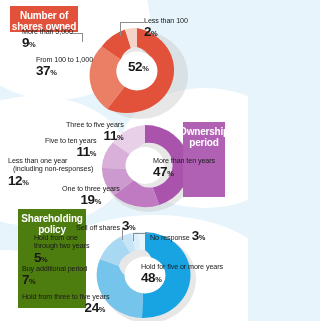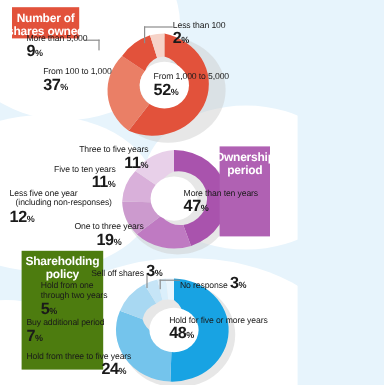--- a/index.html
+++ b/index.html
@@ -95,35 +95,34 @@
     <path d="M 57 6 A 47 43 0 1 1 27.2 87.0 L 44.5 64.7 A 20 19 0 1 0 57 25 Z" fill="#e2523b"></path>
 
     <path d="M 27.2 87.0 A 47 43 0 0 1 21.7 24.6 L 40.8 37.4 A 20 19 0 0 0 44.5 64.7 Z" fill="#ea7f66"></path>
 
     <path d="M 21.7 24.6 A 47 43 0 0 1 45.0 7.4 L 50.9 26.1 A 20 19 0 0 0 40.8 37.4 Z" fill="#e2523b"></path>
 
     <path d="M 45.0 7.4 A 47 43 0 0 1 57 6 L 57 25 A 20 19 0 0 0 50.9 26.1 Z" fill="#f6d3c8"></path>
     <ellipse cx="57" cy="49" rx="20.5" ry="19.5" fill="#ffffff"></ellipse>
   </svg>
 
-  <div class="titlebox" id="title-shares" style="left:10px; top:6px; width:56px; height:26px;">
+  <div class="titlebox" id="title-shares" style="left:10px; top:6px; width:68px; height:26px;">
     <span>Number of</span>
     <span>shares owned</span>
   </div>
 
   <div class="leader" style="left:120px; top:22px; width:1px; height:14px;"></div>
   <div class="leader" style="left:120px; top:22px; width:24px; height:1px;"></div>
 
   <div class="lbl" style="left:144px; top:17px;">
     <span>Less than 100</span>
     <span class="num-line"><span class="pct">2</span><span class="sym">%</span></span>
   </div>
 
   <div class="lbl" style="left:128px; top:60px;">
-    <span>From 1,000 to 5,000</span>
     <span class="num-line"><span class="pct">52</span><span class="sym">%</span></span>
   </div>
 
   <div class="lbl" style="left:36px; top:56px;">
     <span>From 100 to 1,000</span>
     <span class="num-line"><span class="pct">37</span><span class="sym">%</span></span>
   </div>
 
   <div class="leader" style="left:82px; top:33px; width:1px; height:9px;"></div>
   <div class="leader" style="left:70px; top:33px; width:13px; height:1px;"></div>
@@ -157,21 +156,21 @@
     <span>Three to five years</span>
     <span class="num-line" style="text-align:right;"><span class="pct">11</span><span class="sym">%</span></span>
   </div>
 
   <div class="lbl" style="left:45px; top:137px; text-align:right;">
     <span>Five to ten years</span>
     <span class="num-line" style="text-align:right;"><span class="pct">11</span><span class="sym">%</span></span>
   </div>
 
   <div class="lbl" style="left:8px; top:157px;">
-    <span style="display:block;">Less five one year</span>
+    <span style="display:block;">Less than one year</span>
     <span style="display:block; padding-left:5px;">(including non-responses)</span>
     <span class="num-line"><span class="pct">12</span><span class="sym">%</span></span>
   </div>
 
   <div class="lbl" style="left:62px; top:185px; text-align:center;">
     <span>One to three years</span>
     <span class="num-line" style="text-align:center;"><span class="pct">19</span><span class="sym">%</span></span>
   </div>
 
   <div class="lbl" style="left:153px; top:157px;">

